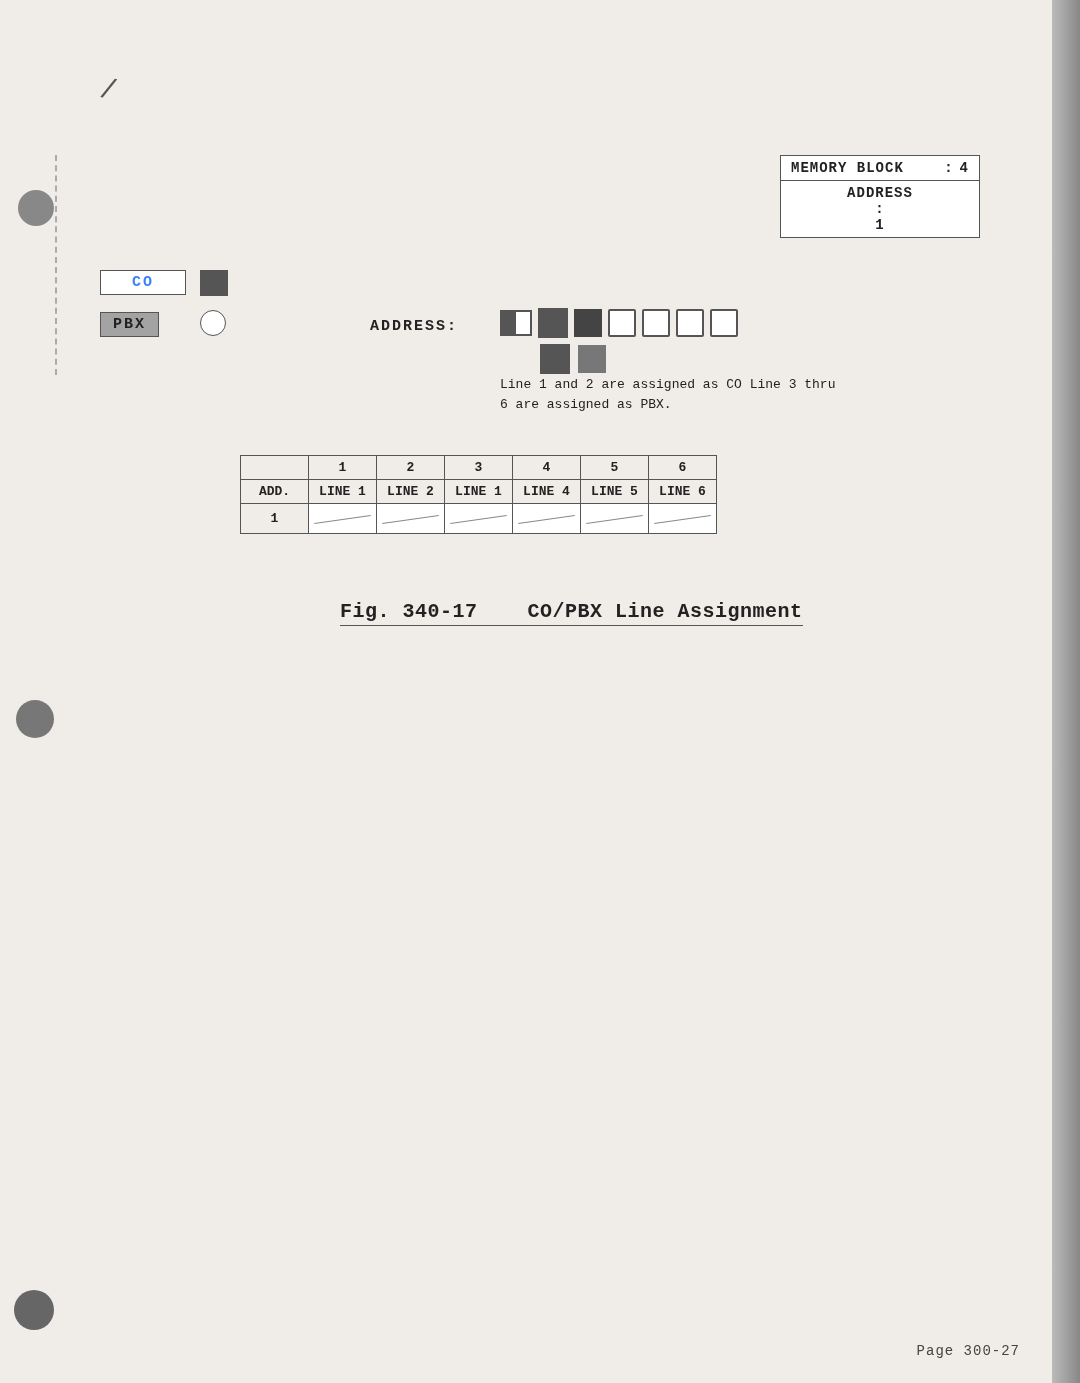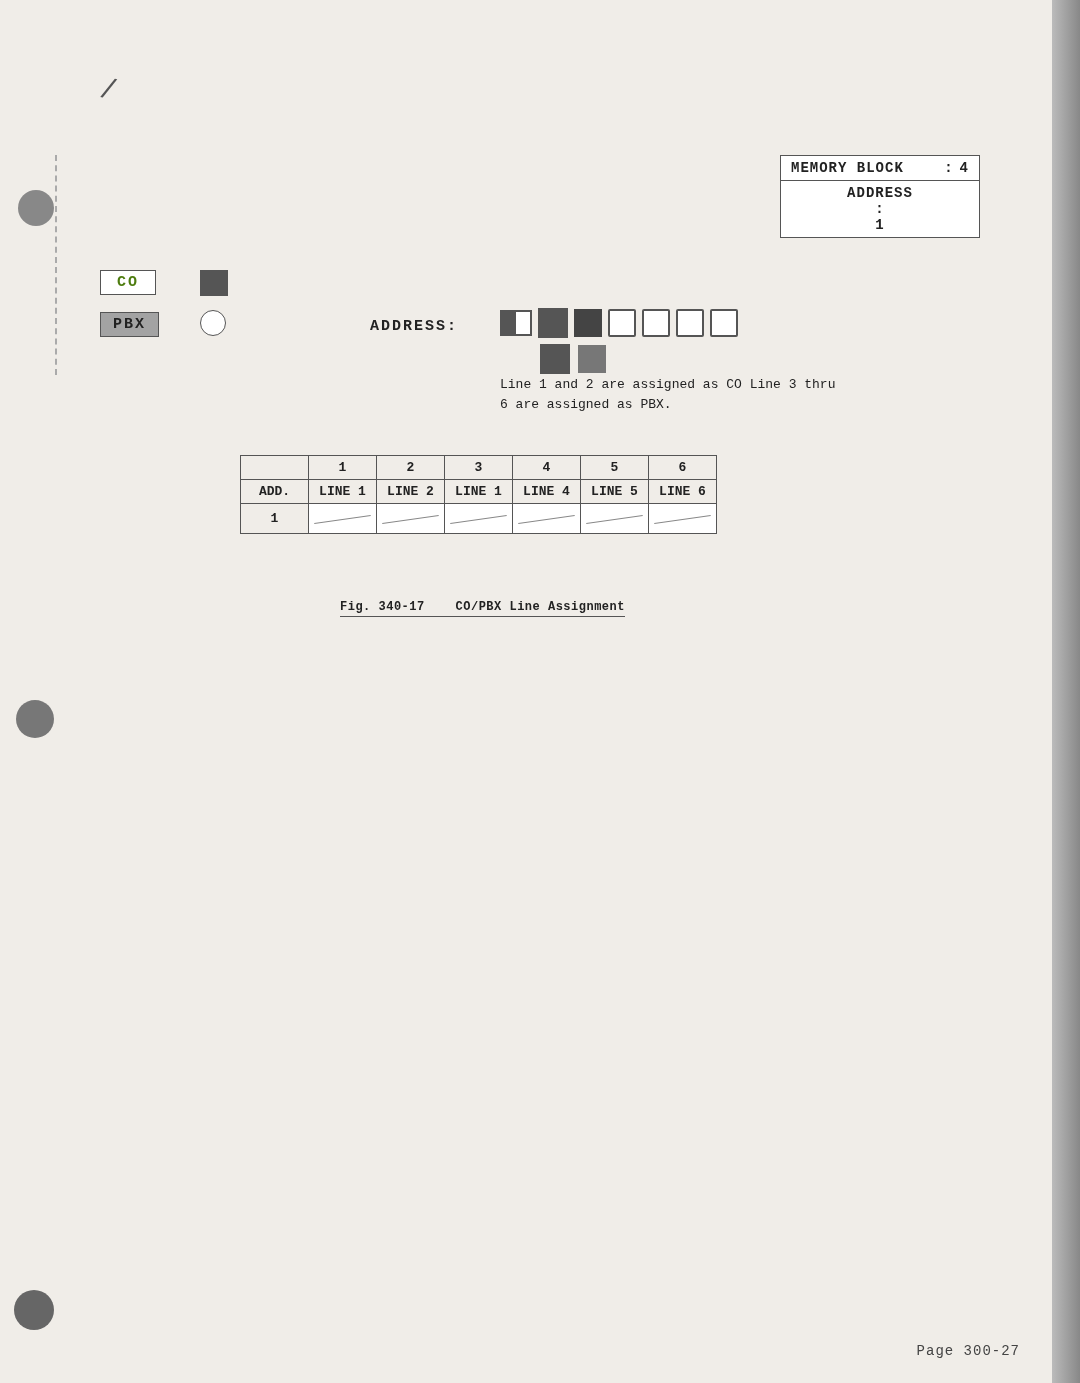--- a/index.html
+++ b/index.html
@@ -117,25 +117,25 @@
       font-weight: bold;
     }
 
     
     .co-label {
       position: absolute;
       top: 270px;
       left: 100px;
       border: 1.5px solid #555;
       background: #fff;
-      padding: 3px 16px;
+      padding: 3px 31px;
       font-size: 15px;
       font-weight: bold;
       letter-spacing: 2px;
-      color: #4d7c0f;
+      color: #3b82f6;
       text-align: right;
     }
 
     .co-box-dark {
       position: absolute;
       top: 270px;
       left: 200px;
       width: 28px;
       height: 26px;
       background: #555;
@@ -254,21 +254,21 @@
       height: 1px;
       background: #888;
       transform: rotate(-8deg);
     }
 
     
     .figure-caption {
       position: absolute;
       top: 600px;
       left: 340px;
-      font-size: 12px;
+      font-size: 20px;
       font-weight: bold;
       color: #222;
       letter-spacing: 0.5px;
     }
 
     
     .page-number {
       position: absolute;
       bottom: 24px;
       right: 60px;

